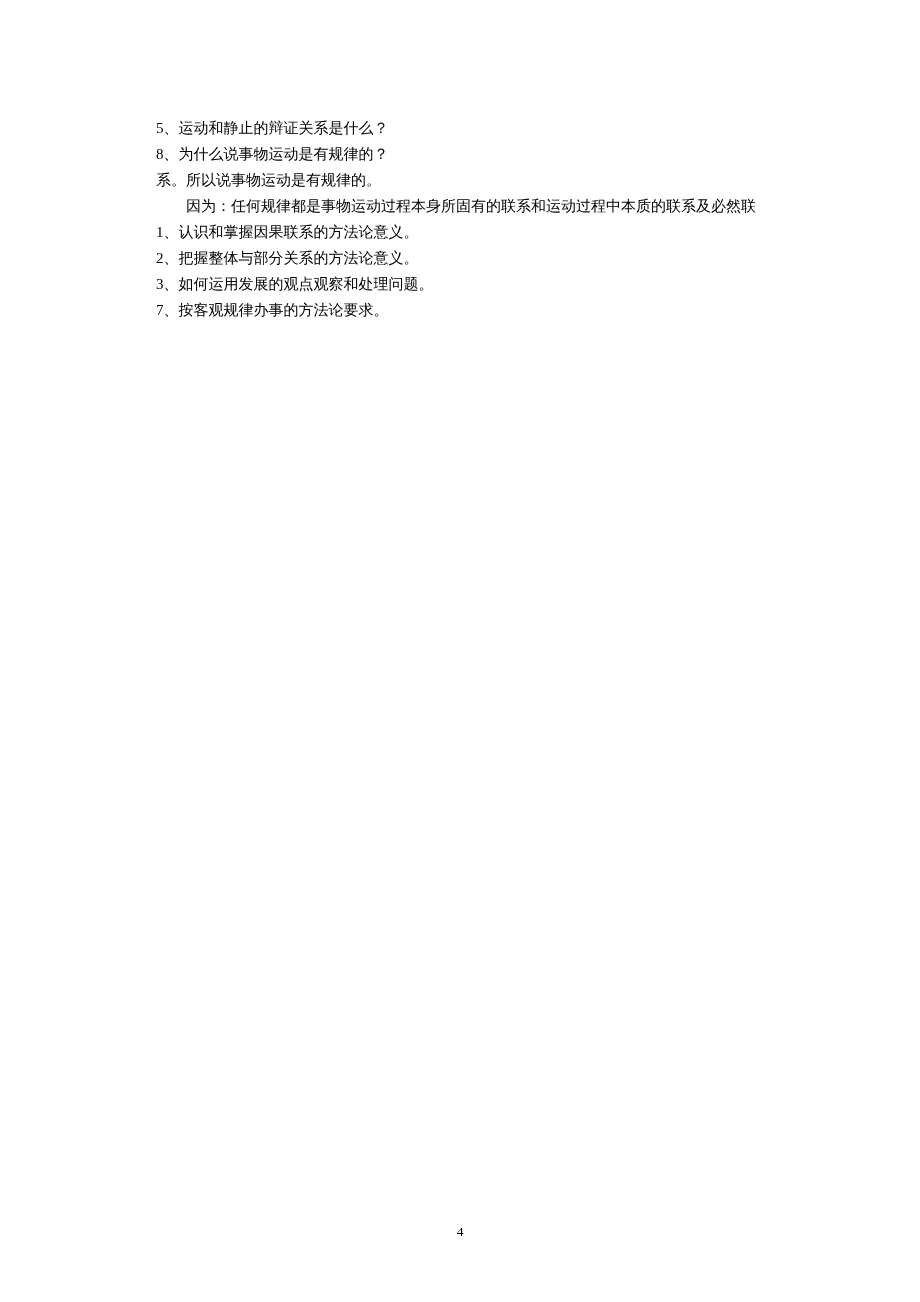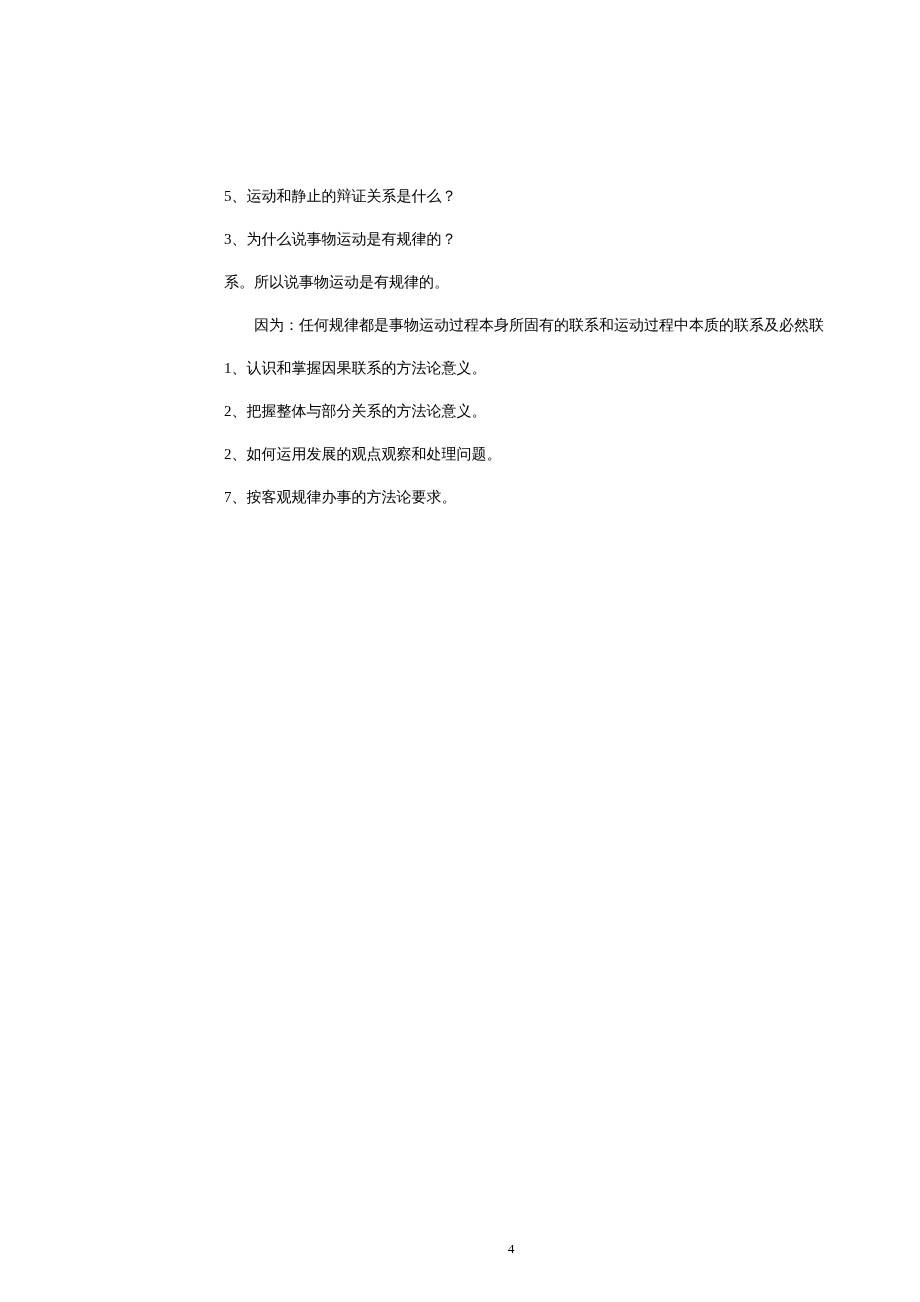--- a/index.html
+++ b/index.html
@@ -1,16 +1,16 @@
 <!DOCTYPE html>
 <html><head>
   <meta charset="utf-8">
   <style>
     * {
-      margin: 17px;
+      margin: 0;
       padding: 0;
       box-sizing: border-box;
     }
     body {
       background: #ffffff;
       width: 920px;
       height: 1302px;
       position: relative;
       font-family: "SimSun", "宋体", serif;
     }
@@ -38,22 +38,22 @@
       font-size: 13.5px;
       color: #000000;
       font-family: "SimSun", "宋体", serif;
     }
   </style>
 </head>
 <body>
 
 <div class="page-content">
   <div class="line">5、运动和静止的辩证关系是什么？</div>
-  <div class="line">3、为什么说事物运动是有规律的？</div>
+  <div class="line">8、为什么说事物运动是有规律的？</div>
   <div class="line">系。所以说事物运动是有规律的。</div>
   <div class="line indented">因为：任何规律都是事物运动过程本身所固有的联系和运动过程中本质的联系及必然联</div>
   <div class="line">1、认识和掌握因果联系的方法论意义。</div>
   <div class="line">2、把握整体与部分关系的方法论意义。</div>
-  <div class="line">2、如何运用发展的观点观察和处理问题。</div>
+  <div class="line">3、如何运用发展的观点观察和处理问题。</div>
   <div class="line">7、按客观规律办事的方法论要求。</div>
 </div>
 
 <div class="page-number">4</div>
 
 </body></html>

